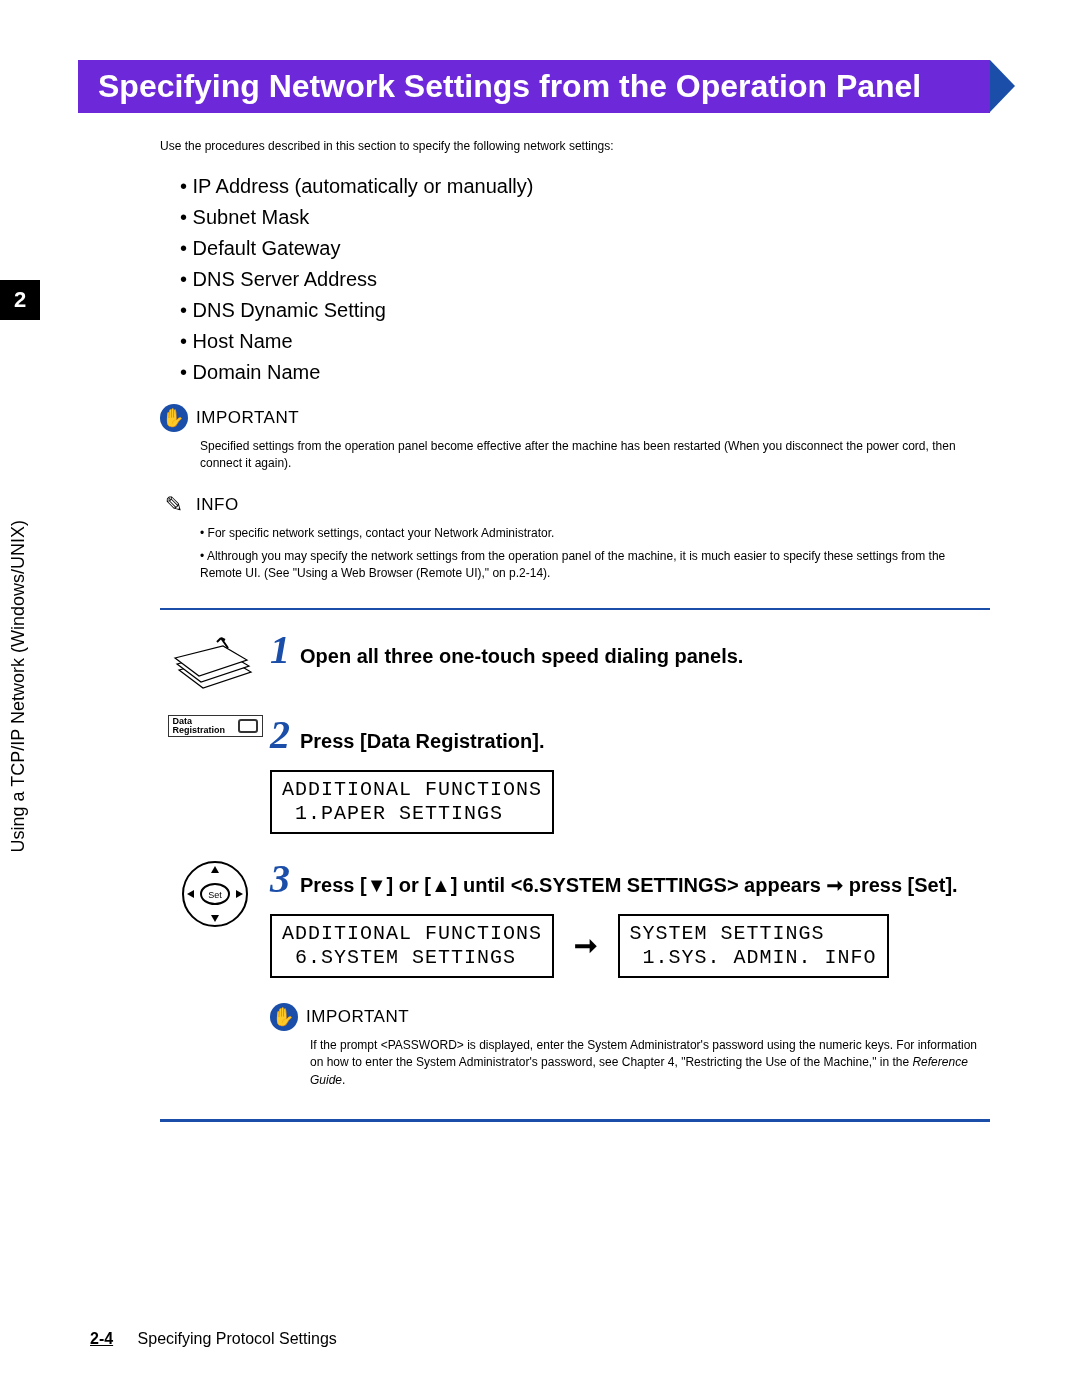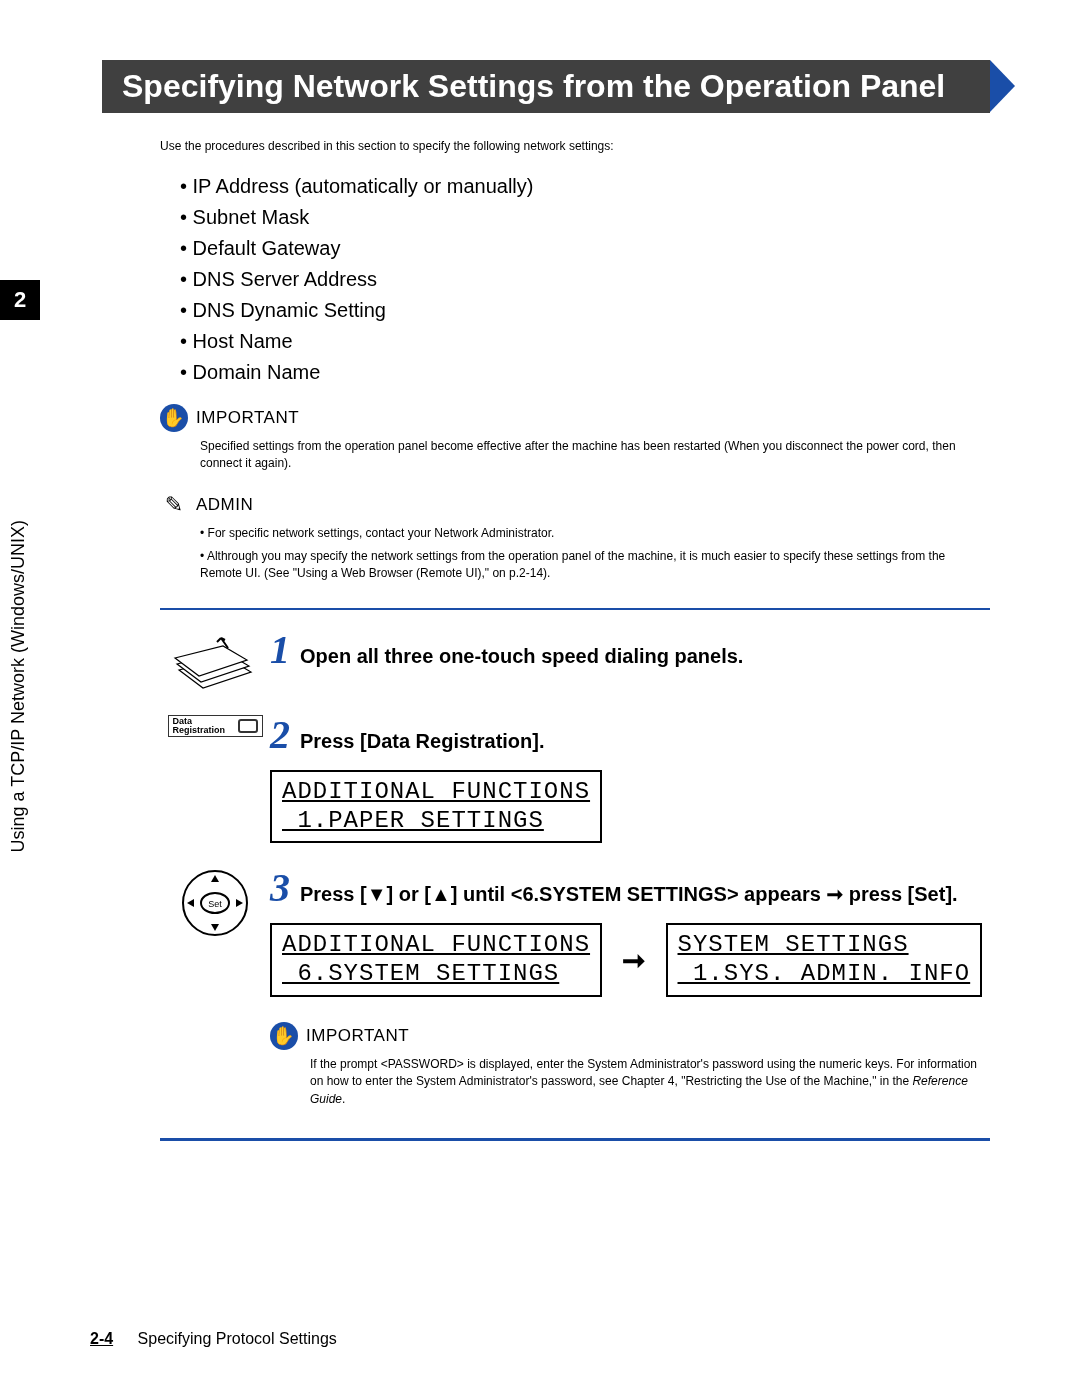--- a/index.html
+++ b/index.html
@@ -6,28 +6,28 @@
   body {
     width: 1080px;
     height: 1388px;
     background: #fff;
     font-family: Arial, Helvetica, sans-serif;
     color: #000;
     position: relative;
     padding: 60px 90px 50px 70px;
   }
   .title-banner {
-    background: #404040;
+    background: #6d28d9;
     color: #fff;
     font-family: "Arial Narrow", Arial, sans-serif;
     font-weight: bold;
     font-size: 32px;
     padding: 8px 20px;
     position: relative;
-    margin-left: 32px;
+    margin-left: 8px;
   }
   .title-banner::after {
     content: "";
     position: absolute;
     right: -25px;
     top: 0;
     width: 0;
     height: 0;
     border-top: 26px solid transparent;
     border-bottom: 26px solid transparent;
@@ -99,25 +99,24 @@
     color: #1a4ea8;
     font-size: 40px;
     line-height: 1;
   }
   .step-title { font-size: 20px; font-weight: bold; text-align: right; }
   .lcd-row { display:flex; align-items:center; gap:20px; margin-top:15px; margin-left:0; }
   .lcd {
     border: 2px solid #000;
     padding: 6px 10px;
     font-family: "Courier New", monospace;
-    font-size: 24px;
+    font-size: 20px;
     line-height: 1.2;
     letter-spacing: 1px;
     white-space: pre;
-    text-decoration: underline;
   }
   .arrow-between { font-size: 28px; font-weight: bold; }
   .step2-important { margin-top: 25px; }
   .footer {
     position: absolute;
     bottom: 40px;
     left: 90px;
     font-size: 16px;
   }
   .footer-pg { font-weight: bold; margin-right: 20px; text-decoration: underline; }
@@ -159,21 +158,21 @@
     <div class="callout-header">
       <span class="icon-important">✋</span>
       <span class="callout-label">IMPORTANT</span>
     </div>
     <p class="callout-body">Specified settings from the operation panel become effective after the machine has been restarted (When you disconnect the power cord, then connect it again).</p>
   </div>
 
   <div class="callout">
     <div class="callout-header">
       <span class="icon-note">✎</span>
-      <span class="callout-label">ADMIN</span>
+      <span class="callout-label">INFO</span>
     </div>
     <ul class="note-bullets">
       <li>For specific network settings, contact your Network Administrator.</li>
       <li>Althrough you may specify the network settings from the operation panel of the machine, it is much easier to specify these settings from the Remote UI. (See "Using a Web Browser (Remote UI)," on p.2-14).</li>
     </ul>
   </div>
 
   <hr class="divider">
 
   <div class="step-row">

